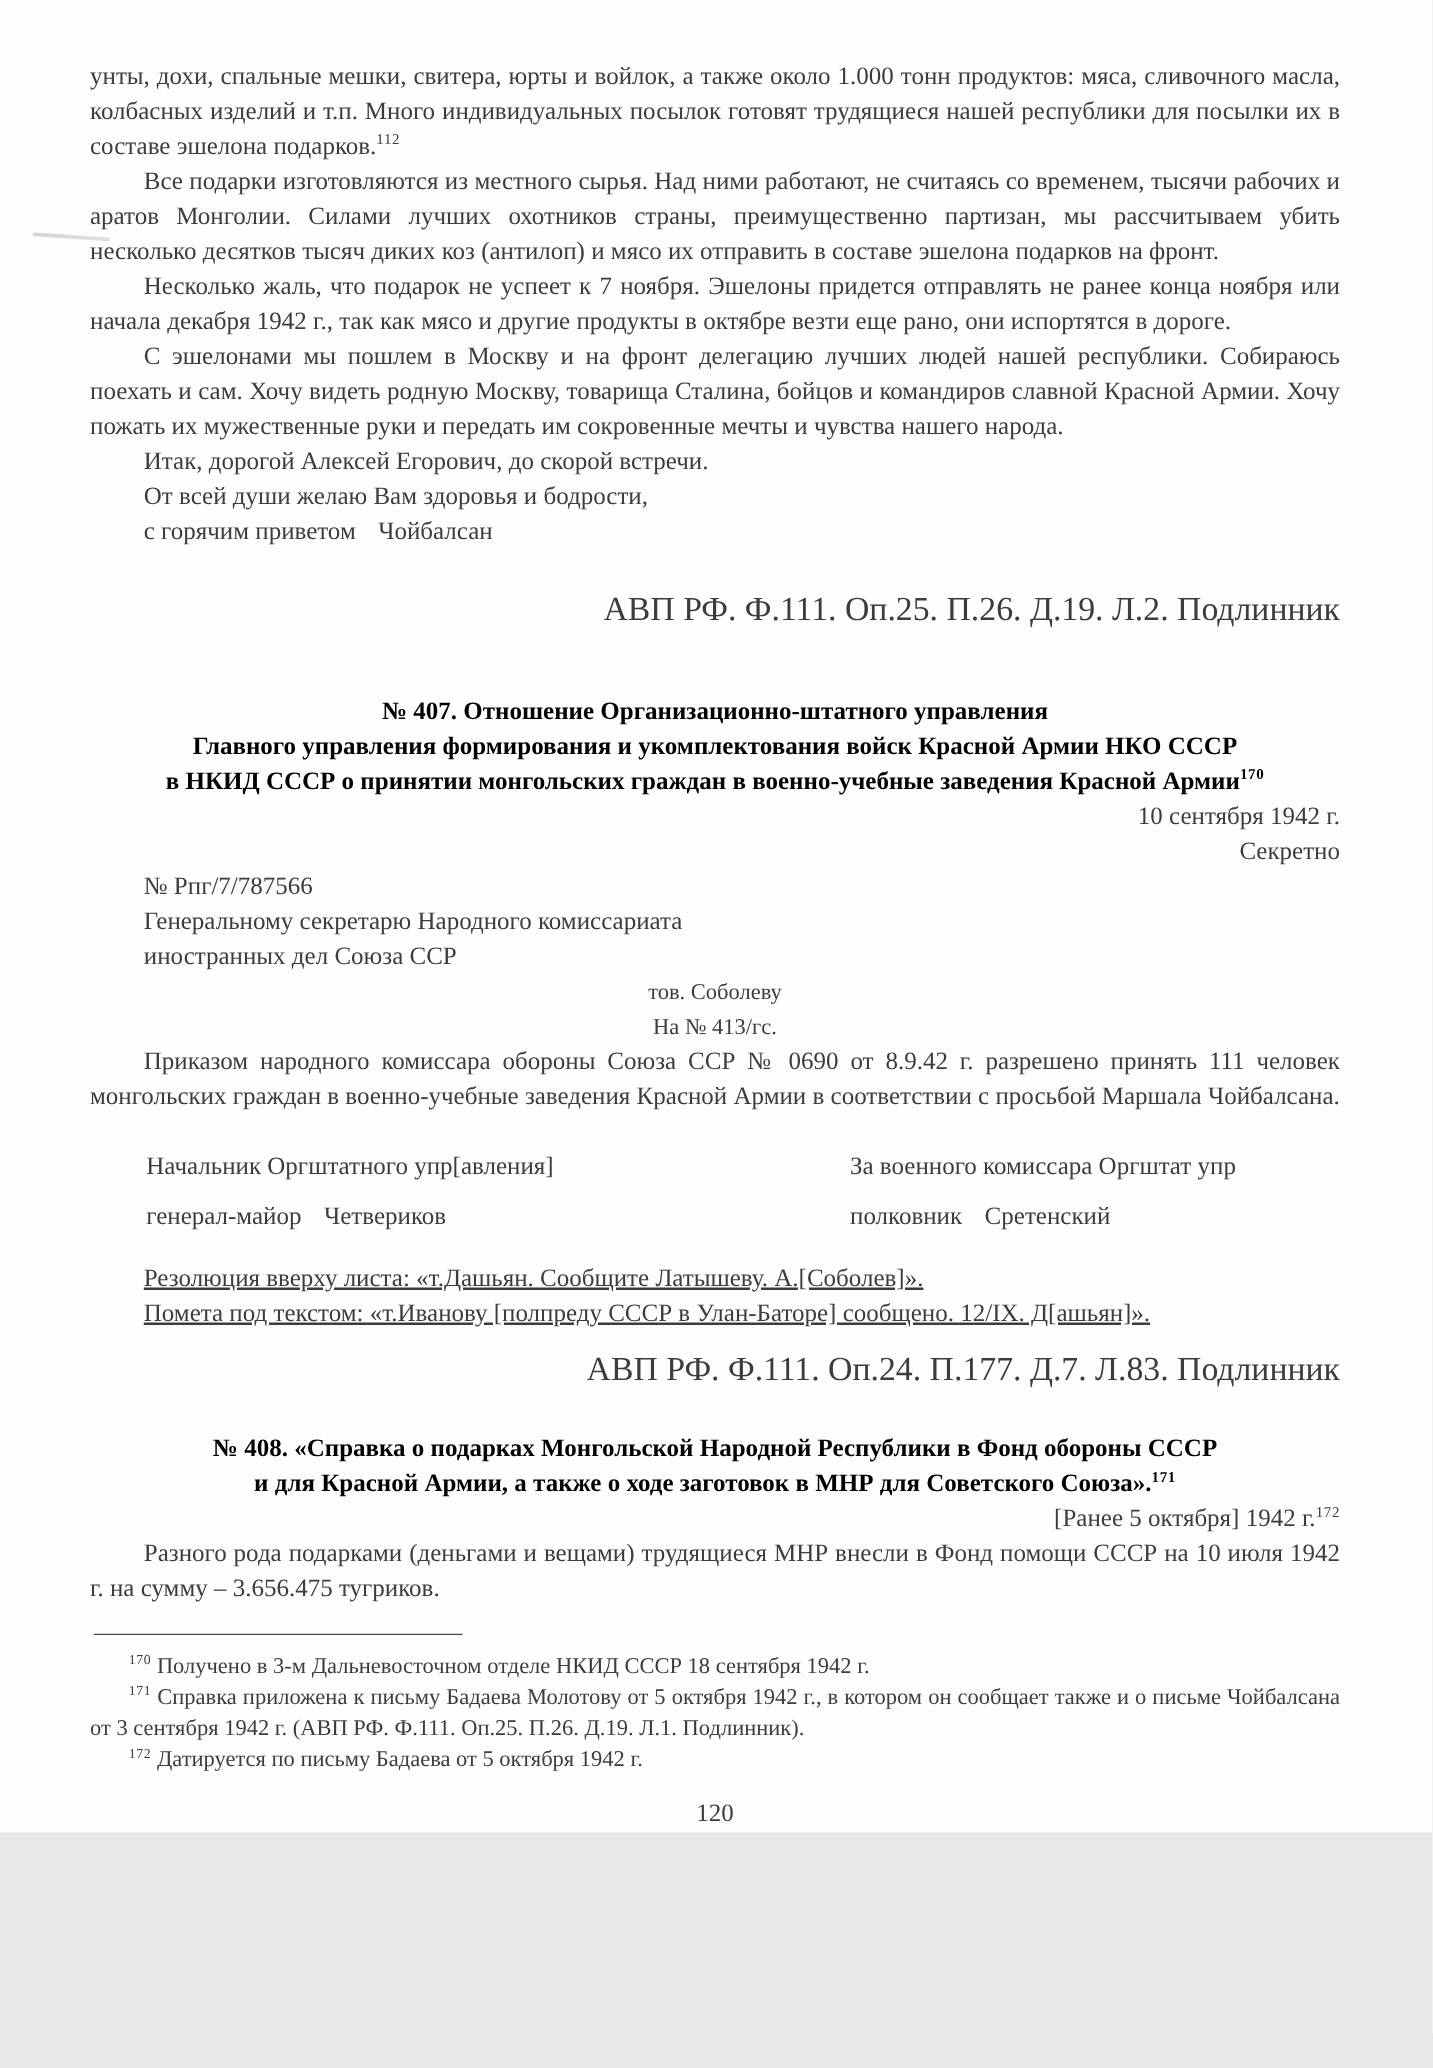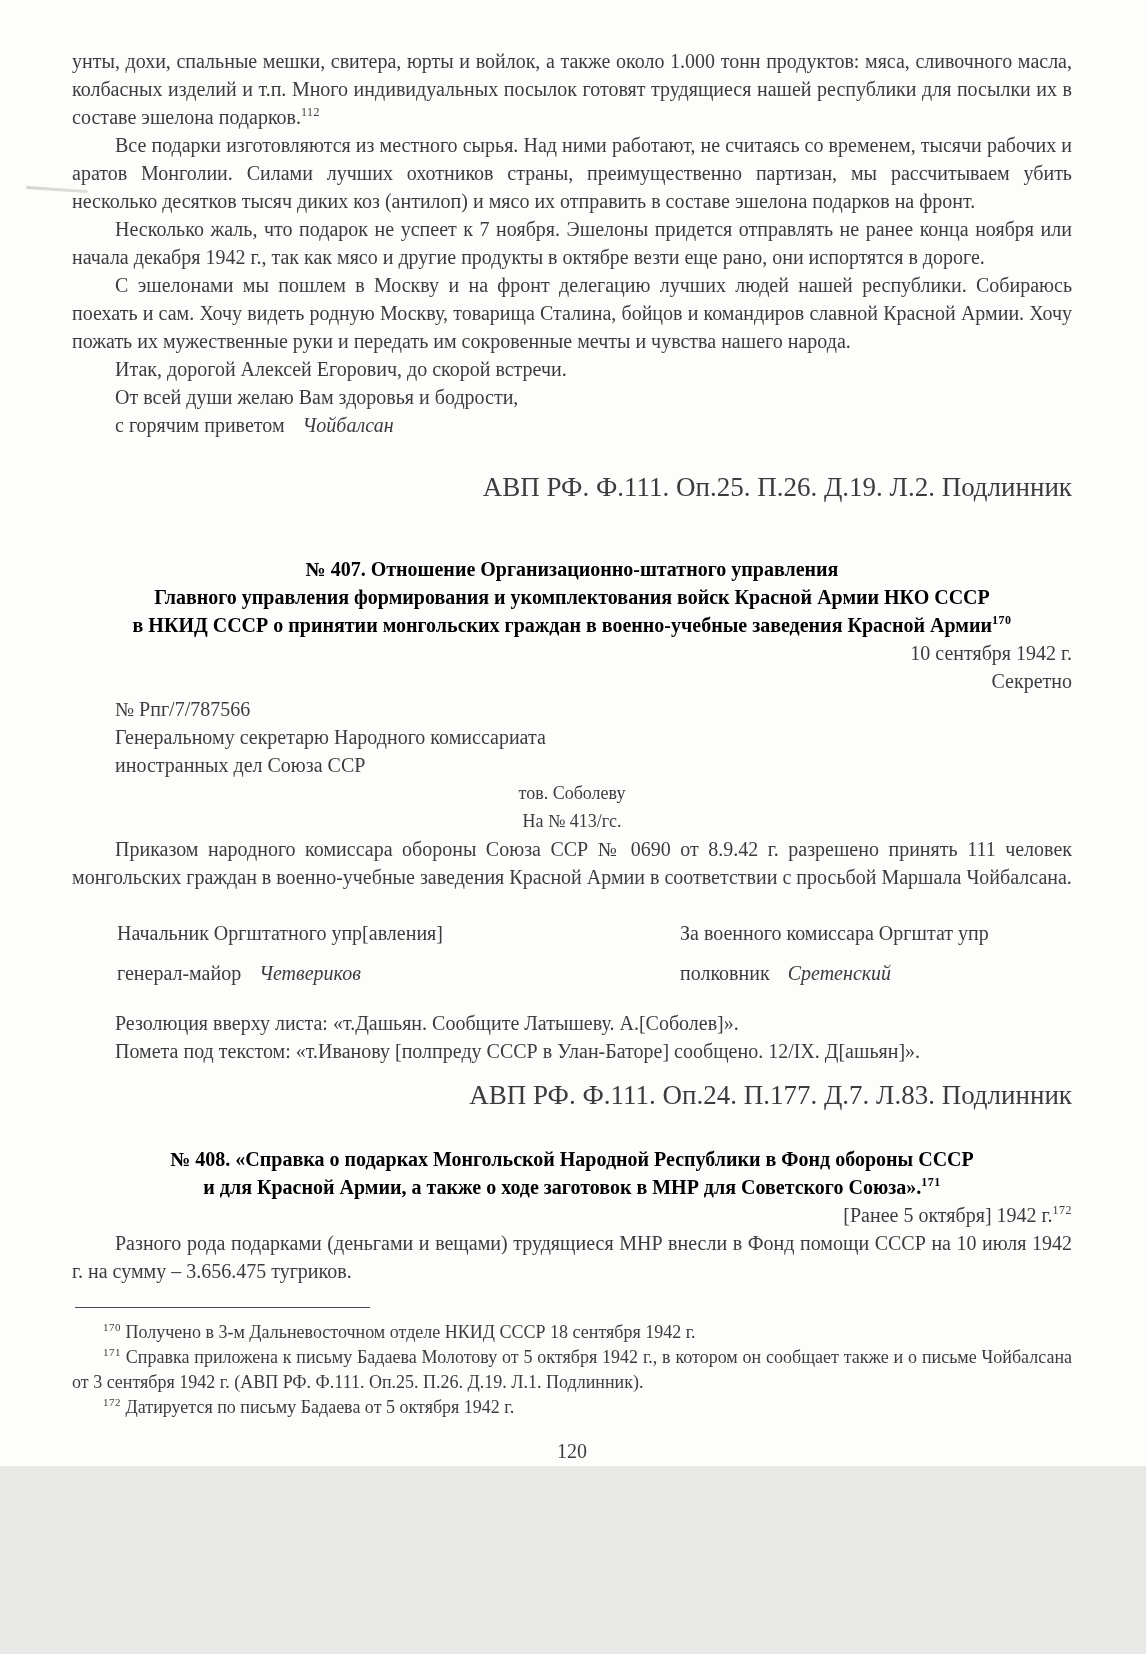--- a/index.html
+++ b/index.html
@@ -21,21 +21,21 @@
     margin: 0;
   }
   .j { text-align: justify; }
   .ind { text-indent: 43px; }
   sup {
     font-size: 12px;
     line-height: 0;
     vertical-align: super;
     letter-spacing: 0.5px;
   }
-  .it { font-style: italic; }
+  .it { }
   .name-gap { margin-left: 18px; }
   .archive {
     font-size: 27px;
     line-height: 28px;
     text-align: right;
     margin: 0;
   }
   .archive-1 { margin-top: 34px; }
   .archive-2 { margin-top: 16px; }
   .doc-title {
@@ -66,21 +66,21 @@
     height: 84px;
   }
   .sig-col {
     position: absolute;
     top: 0;
     font-size: 20px;
     line-height: 40px;
   }
   .sig-left { left: 45px; }
   .sig-right { left: 608px; }
-  .notes { margin-top: 12px; }
+  .notes { margin-top: 12px; text-decoration: underline; }
   .footnote-separator {
     border: none;
     border-top: 1.5px solid #4a4a4a;
     width: 295px;
     margin: 22px 0 0 3px;
   }
   .footnotes {
     margin-top: 12px;
     font-size: 18px;
     line-height: 25px;

